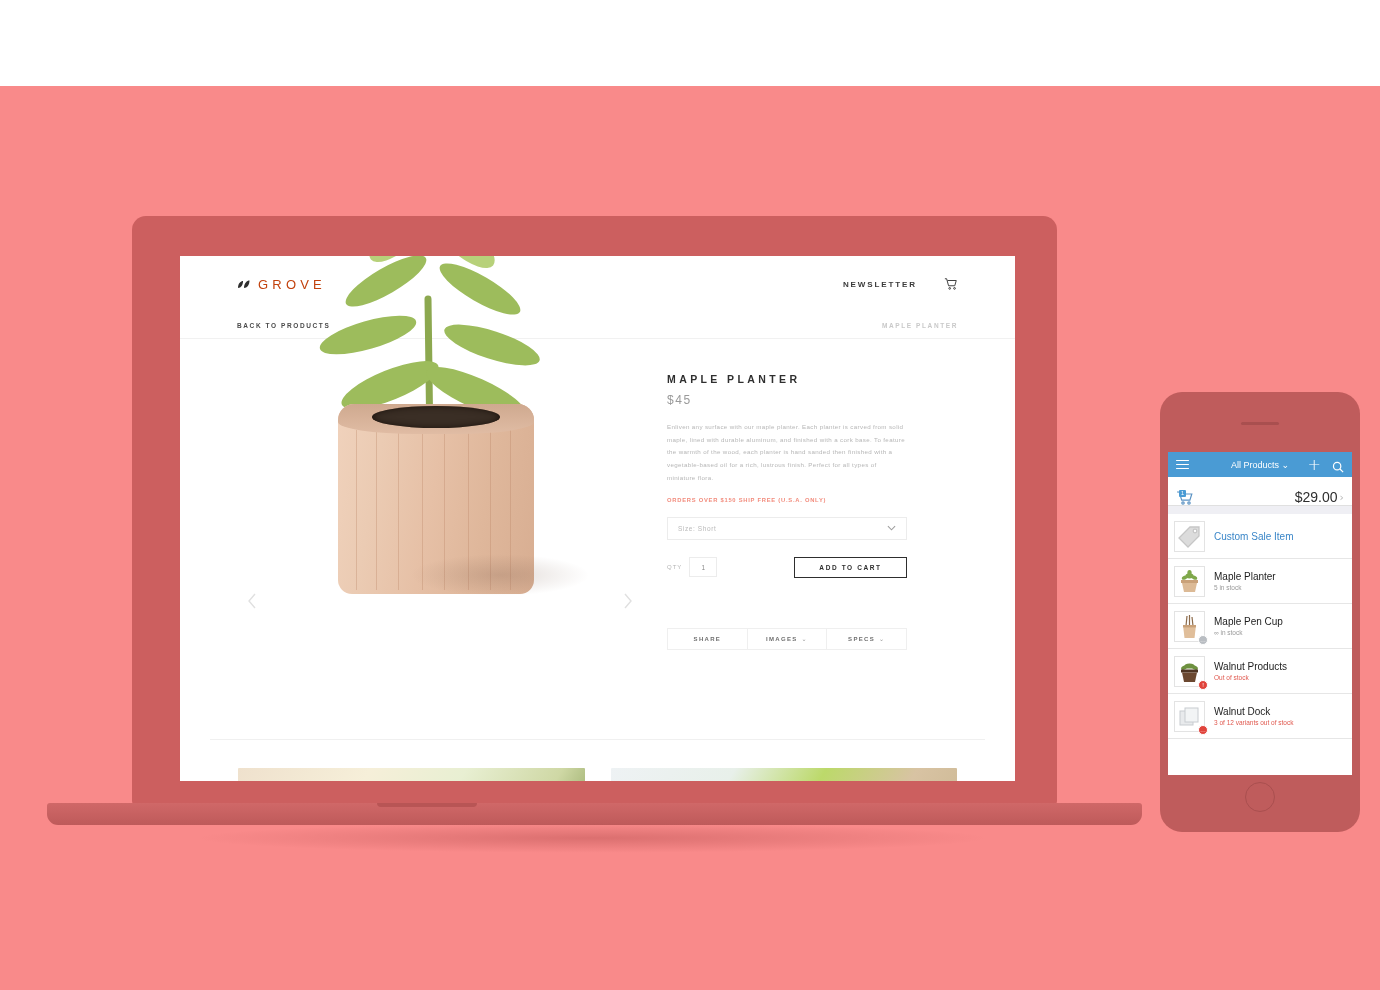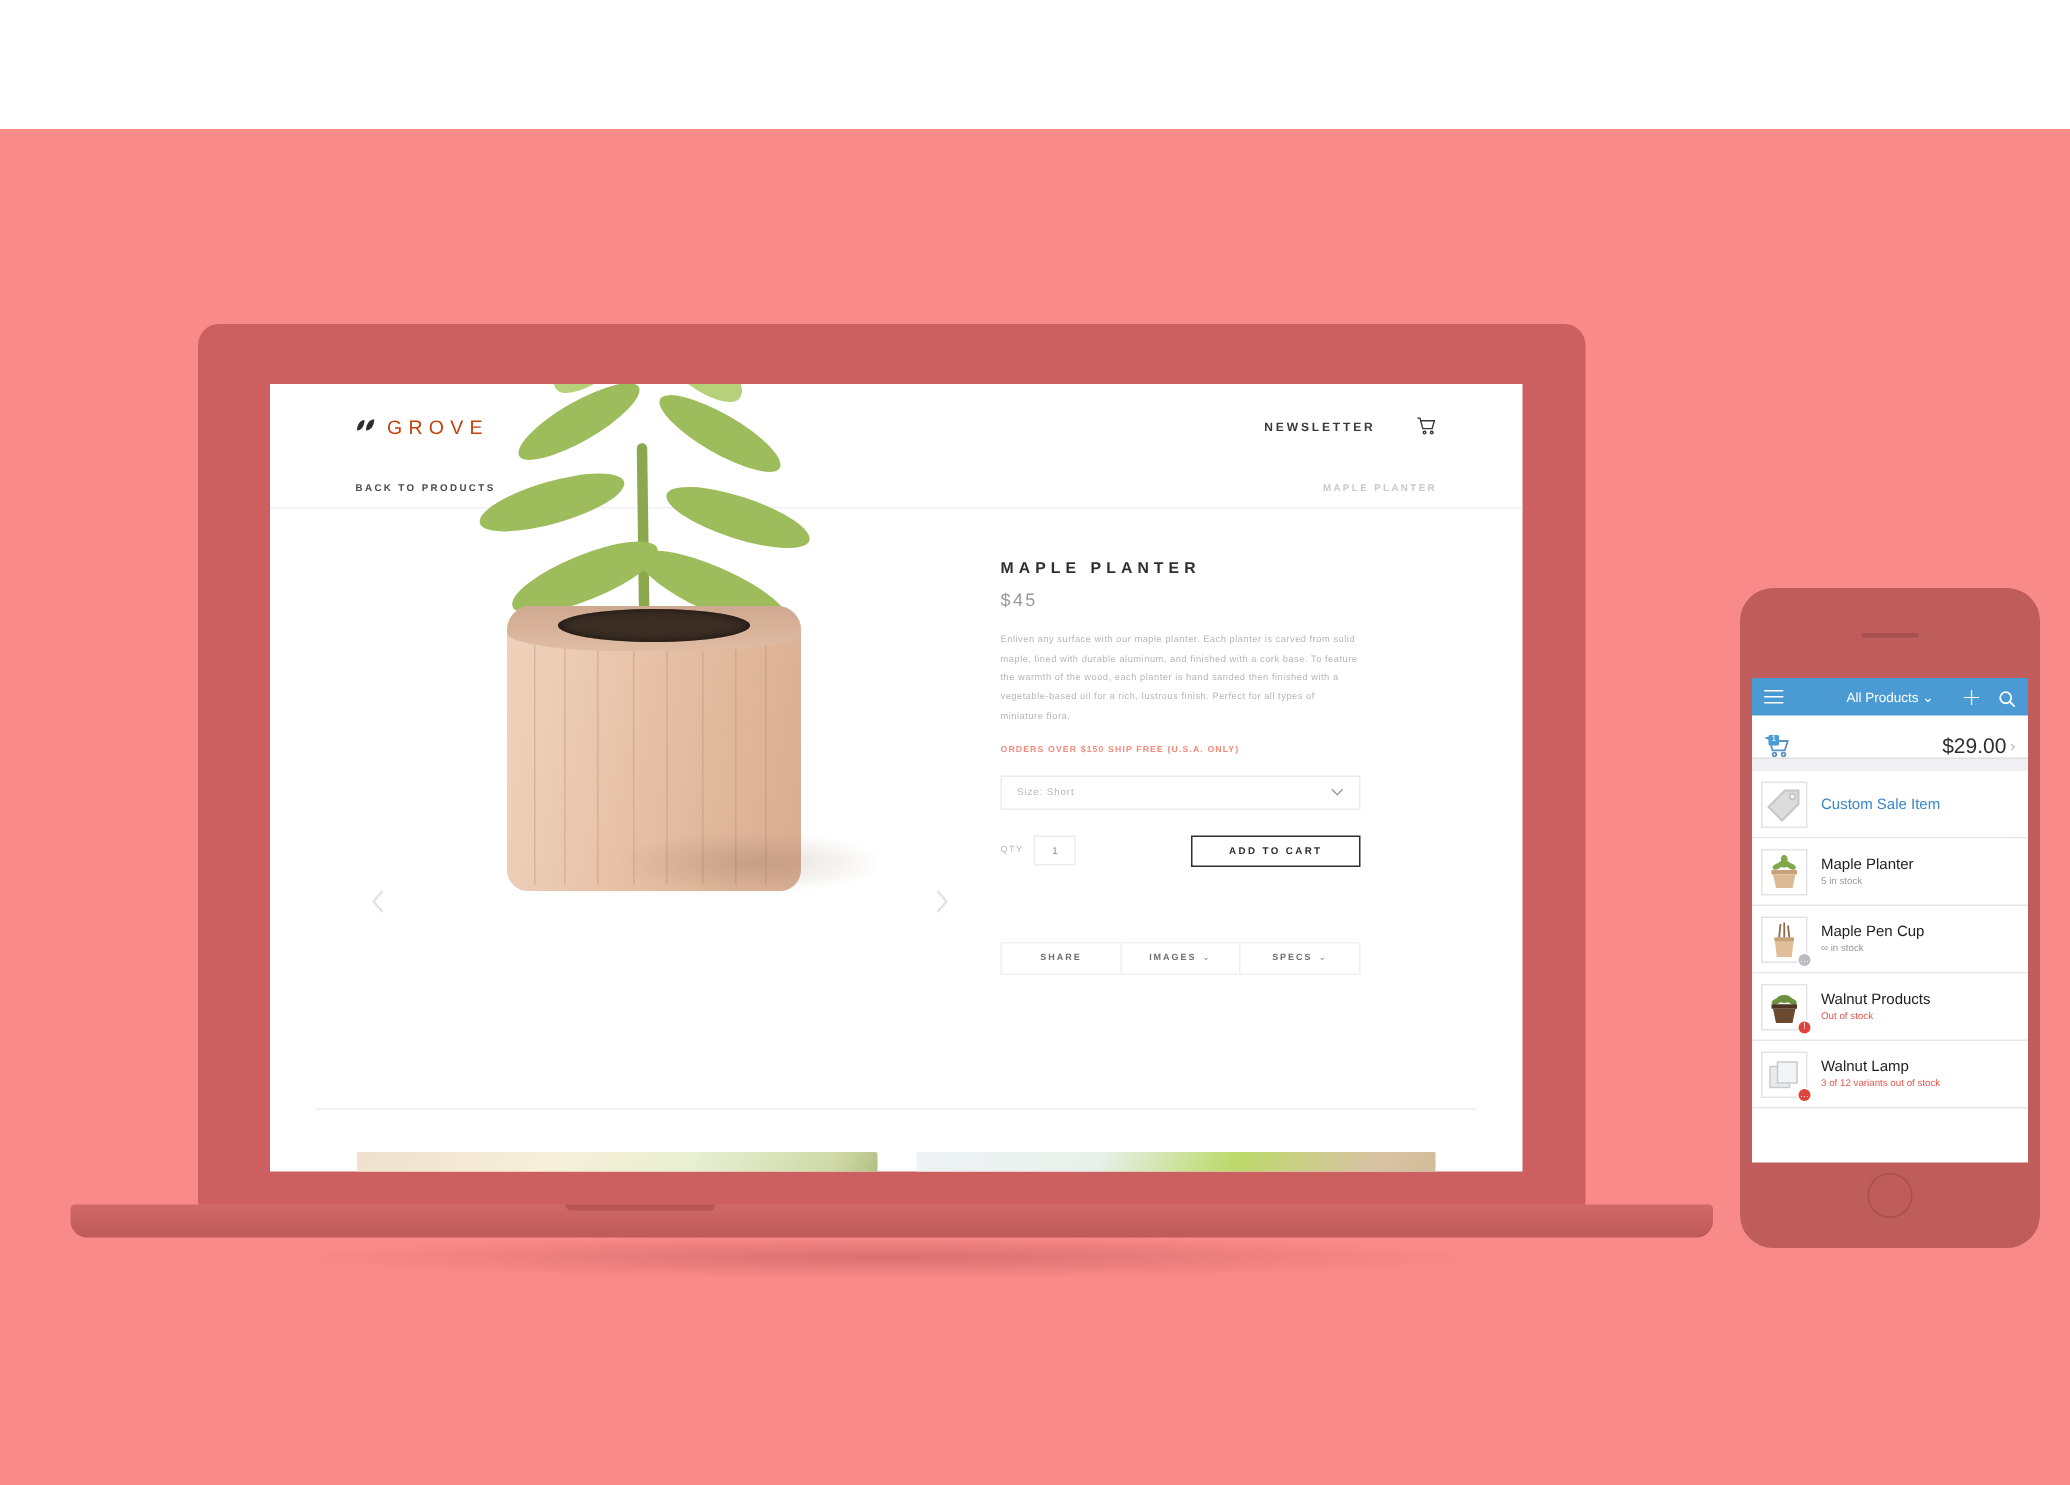--- a/index.html
+++ b/index.html
@@ -484,20 +484,20 @@
 
     <div class="ph-row">
       <span class="ph-thumb">
         <svg width="29" height="29" viewBox="0 0 29 29">
           <rect x="5" y="9" width="13" height="14" fill="#E8EAEC" stroke="#c8ccd0"></rect>
           <rect x="10" y="6" width="13" height="14" fill="#F2F4F5" stroke="#c8ccd0"></rect>
         </svg>
         <span class="ph-badge red">…</span>
       </span>
       <span class="ph-txt">
-        <div class="ph-name">Walnut Lamp</div>
+        <div class="ph-name">Walnut Dock</div>
         <div class="ph-sub warn">3 of 12 variants out of stock</div>
       </span>
     </div>
 
   </div>
   <div id="phone-home"></div>
 </div>
 
 </body></html>

